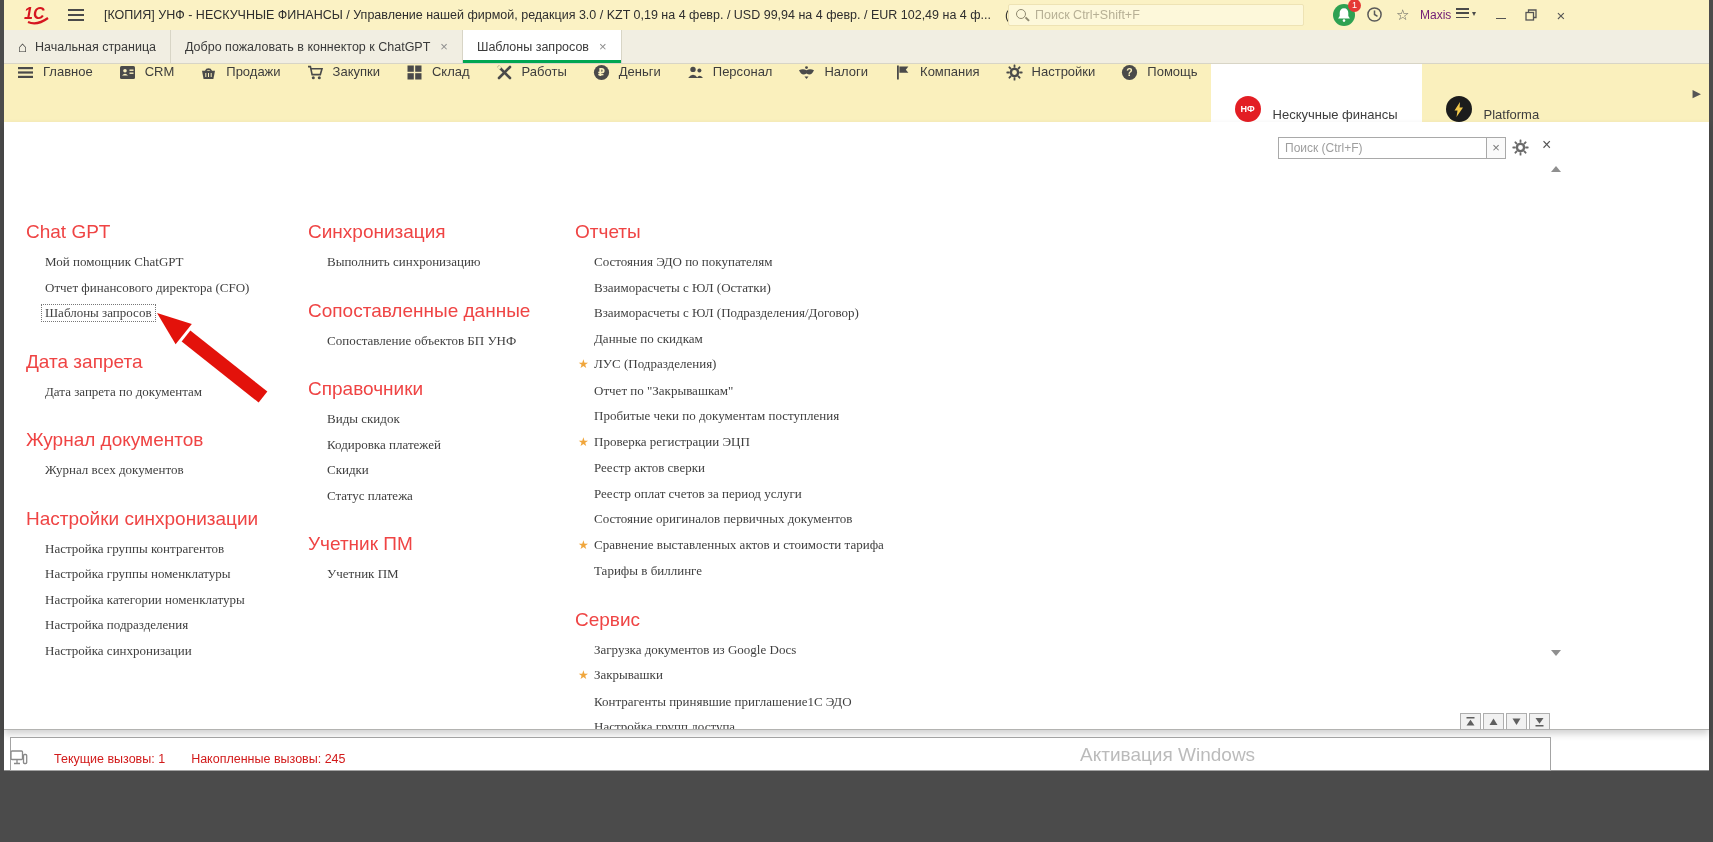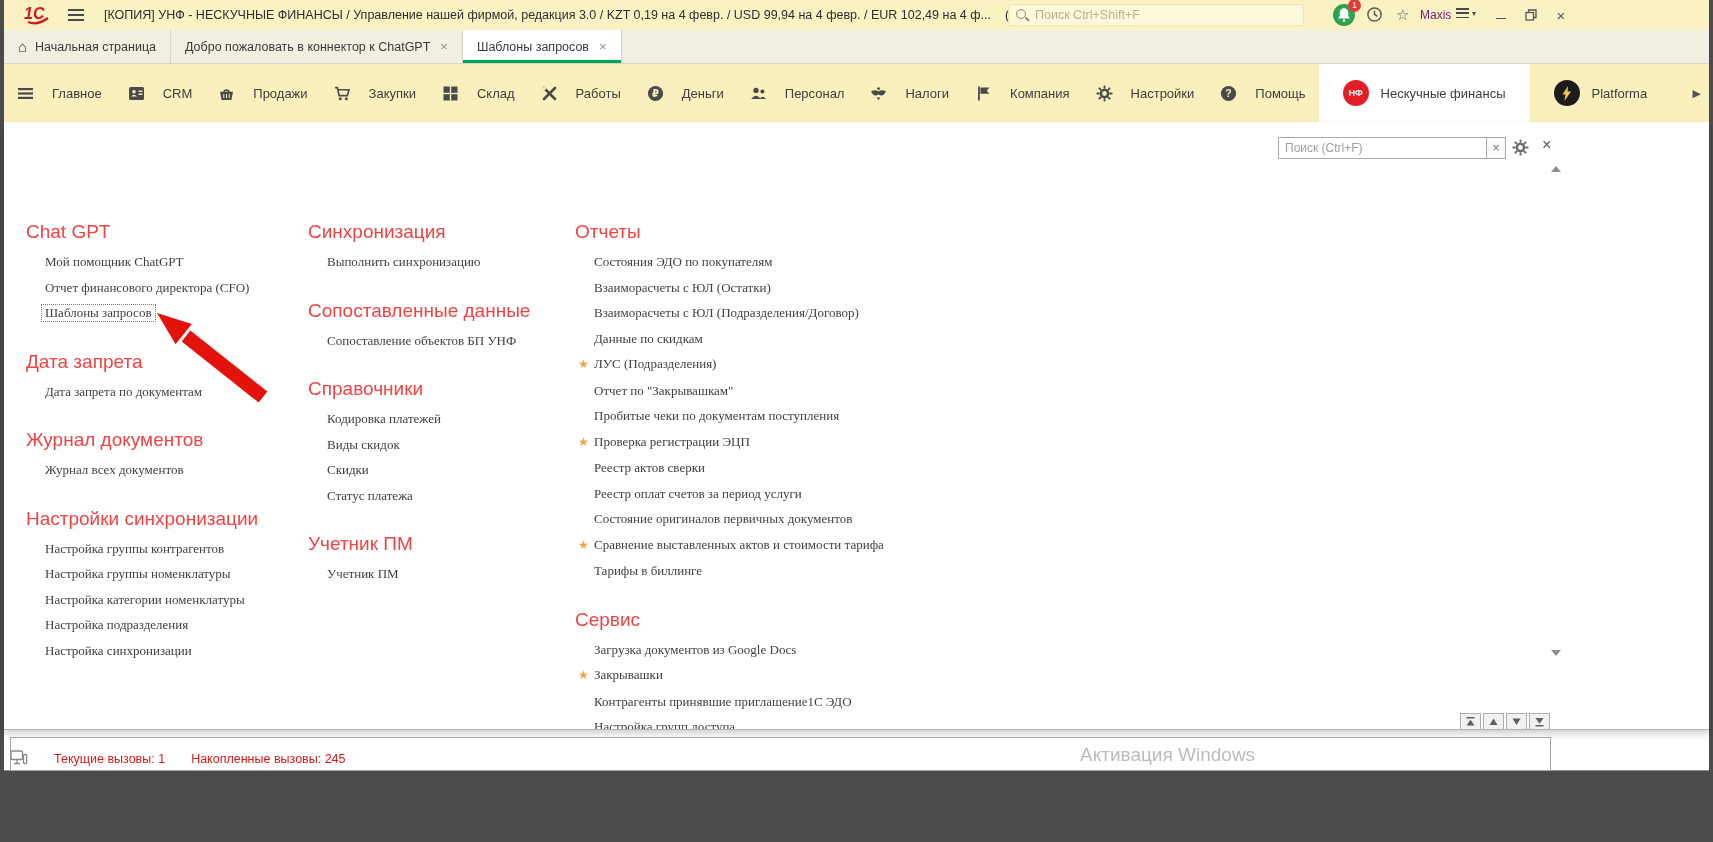--- a/index.html
+++ b/index.html
@@ -39,23 +39,23 @@
   .tabbar { position:absolute; left:0; top:30px; width:100%; height:34px; background:#f1eee2; border-bottom:1px solid #d8d5c6; display:flex; }
   .tab { position:relative; display:flex; align-items:center; padding:0 14px; border-right:1px solid #d8d5c6; font-size:12.5px; color:#3a3a3a; cursor:pointer; white-space:nowrap; }
   .tab.active { background:#fff; }
   .tab.active::after { content:''; position:absolute; left:0; right:0; bottom:0; height:3px; background:#00a651; }
   .home-ico { font-size:15px; margin-right:8px; color:#2f2f2f; }
   .tab-close { margin-left:10px; color:#8d8d8d; font-size:13px; }
 
   
   .ribbon { position:absolute; left:0; top:64px; width:100%; height:58px; background:#faf0bd; display:flex; align-items:center; }
   .ribbon-items { display:flex; height:100%; }
-  .ribbon-item { display:flex; align-items:center; gap:18px; padding:0 13px; height:100%; font-size:13px; color:#3d3d3d; cursor:pointer; white-space:nowrap; }
+  .ribbon-item { display:flex; gap:9px; padding:0 13px; height:100%; font-size:13px; color:#3d3d3d; cursor:pointer; white-space:nowrap; }
   .ribbon-item .ric { width:17px; height:17px; display:flex; }
-  .subsystem { display:flex; align-items:center; gap:12px; padding:0 24px; height:100%; font-size:13px; color:#3d3d3d; cursor:pointer; white-space:nowrap; }
+  .subsystem { display:flex; align-items:flex-end; gap:12px; padding:0 24px; height:100%; font-size:13px; color:#3d3d3d; cursor:pointer; white-space:nowrap; }
   .subsystem.active { background:#ffffff; }
   .nf-circle { width:26px; height:26px; border-radius:50%; background:#e31e24; color:#fff; font-size:9px; font-weight:bold; display:flex; align-items:center; justify-content:center; }
   .pf-circle { width:26px; height:26px; border-radius:50%; background:#1c1c1c; display:flex; align-items:center; justify-content:center; }
   .ribbon-next { margin-left:auto; margin-right:8px; color:#555; font-size:11px; cursor:pointer; }
 
   
   .panel { position:absolute; left:0; top:122px; width:1705px; height:608px; background:#fff; border-bottom:1px solid #b3b3b1; box-shadow:0 4px 7px rgba(0,0,0,0.18); overflow:hidden; }
   .menu-col { position:absolute; top:100px; }
   .col-1 { left:22px;  width:260px; }
   .col-2 { left:304px; width:250px; }
@@ -347,22 +347,22 @@
           </div>
           <div class="menu-section">
             <h3>Сопоставленные данные</h3>
             <ul class="menu-items">
               <li class="menu-item"><span class="item-label">Сопоставление объектов БП УНФ</span></li>
             </ul>
           </div>
           <div class="menu-section">
             <h3>Справочники</h3>
             <ul class="menu-items">
+              <li class="menu-item"><span class="item-label">Виды скидок</span></li>
               <li class="menu-item"><span class="item-label">Кодировка платежей</span></li>
-              <li class="menu-item"><span class="item-label">Виды скидок</span></li>
               <li class="menu-item"><span class="item-label">Скидки</span></li>
               <li class="menu-item"><span class="item-label">Статус платежа</span></li>
             </ul>
           </div>
           <div class="menu-section">
             <h3>Учетник ПМ</h3>
             <ul class="menu-items">
               <li class="menu-item"><span class="item-label">Учетник ПМ</span></li>
             </ul>
           </div>

